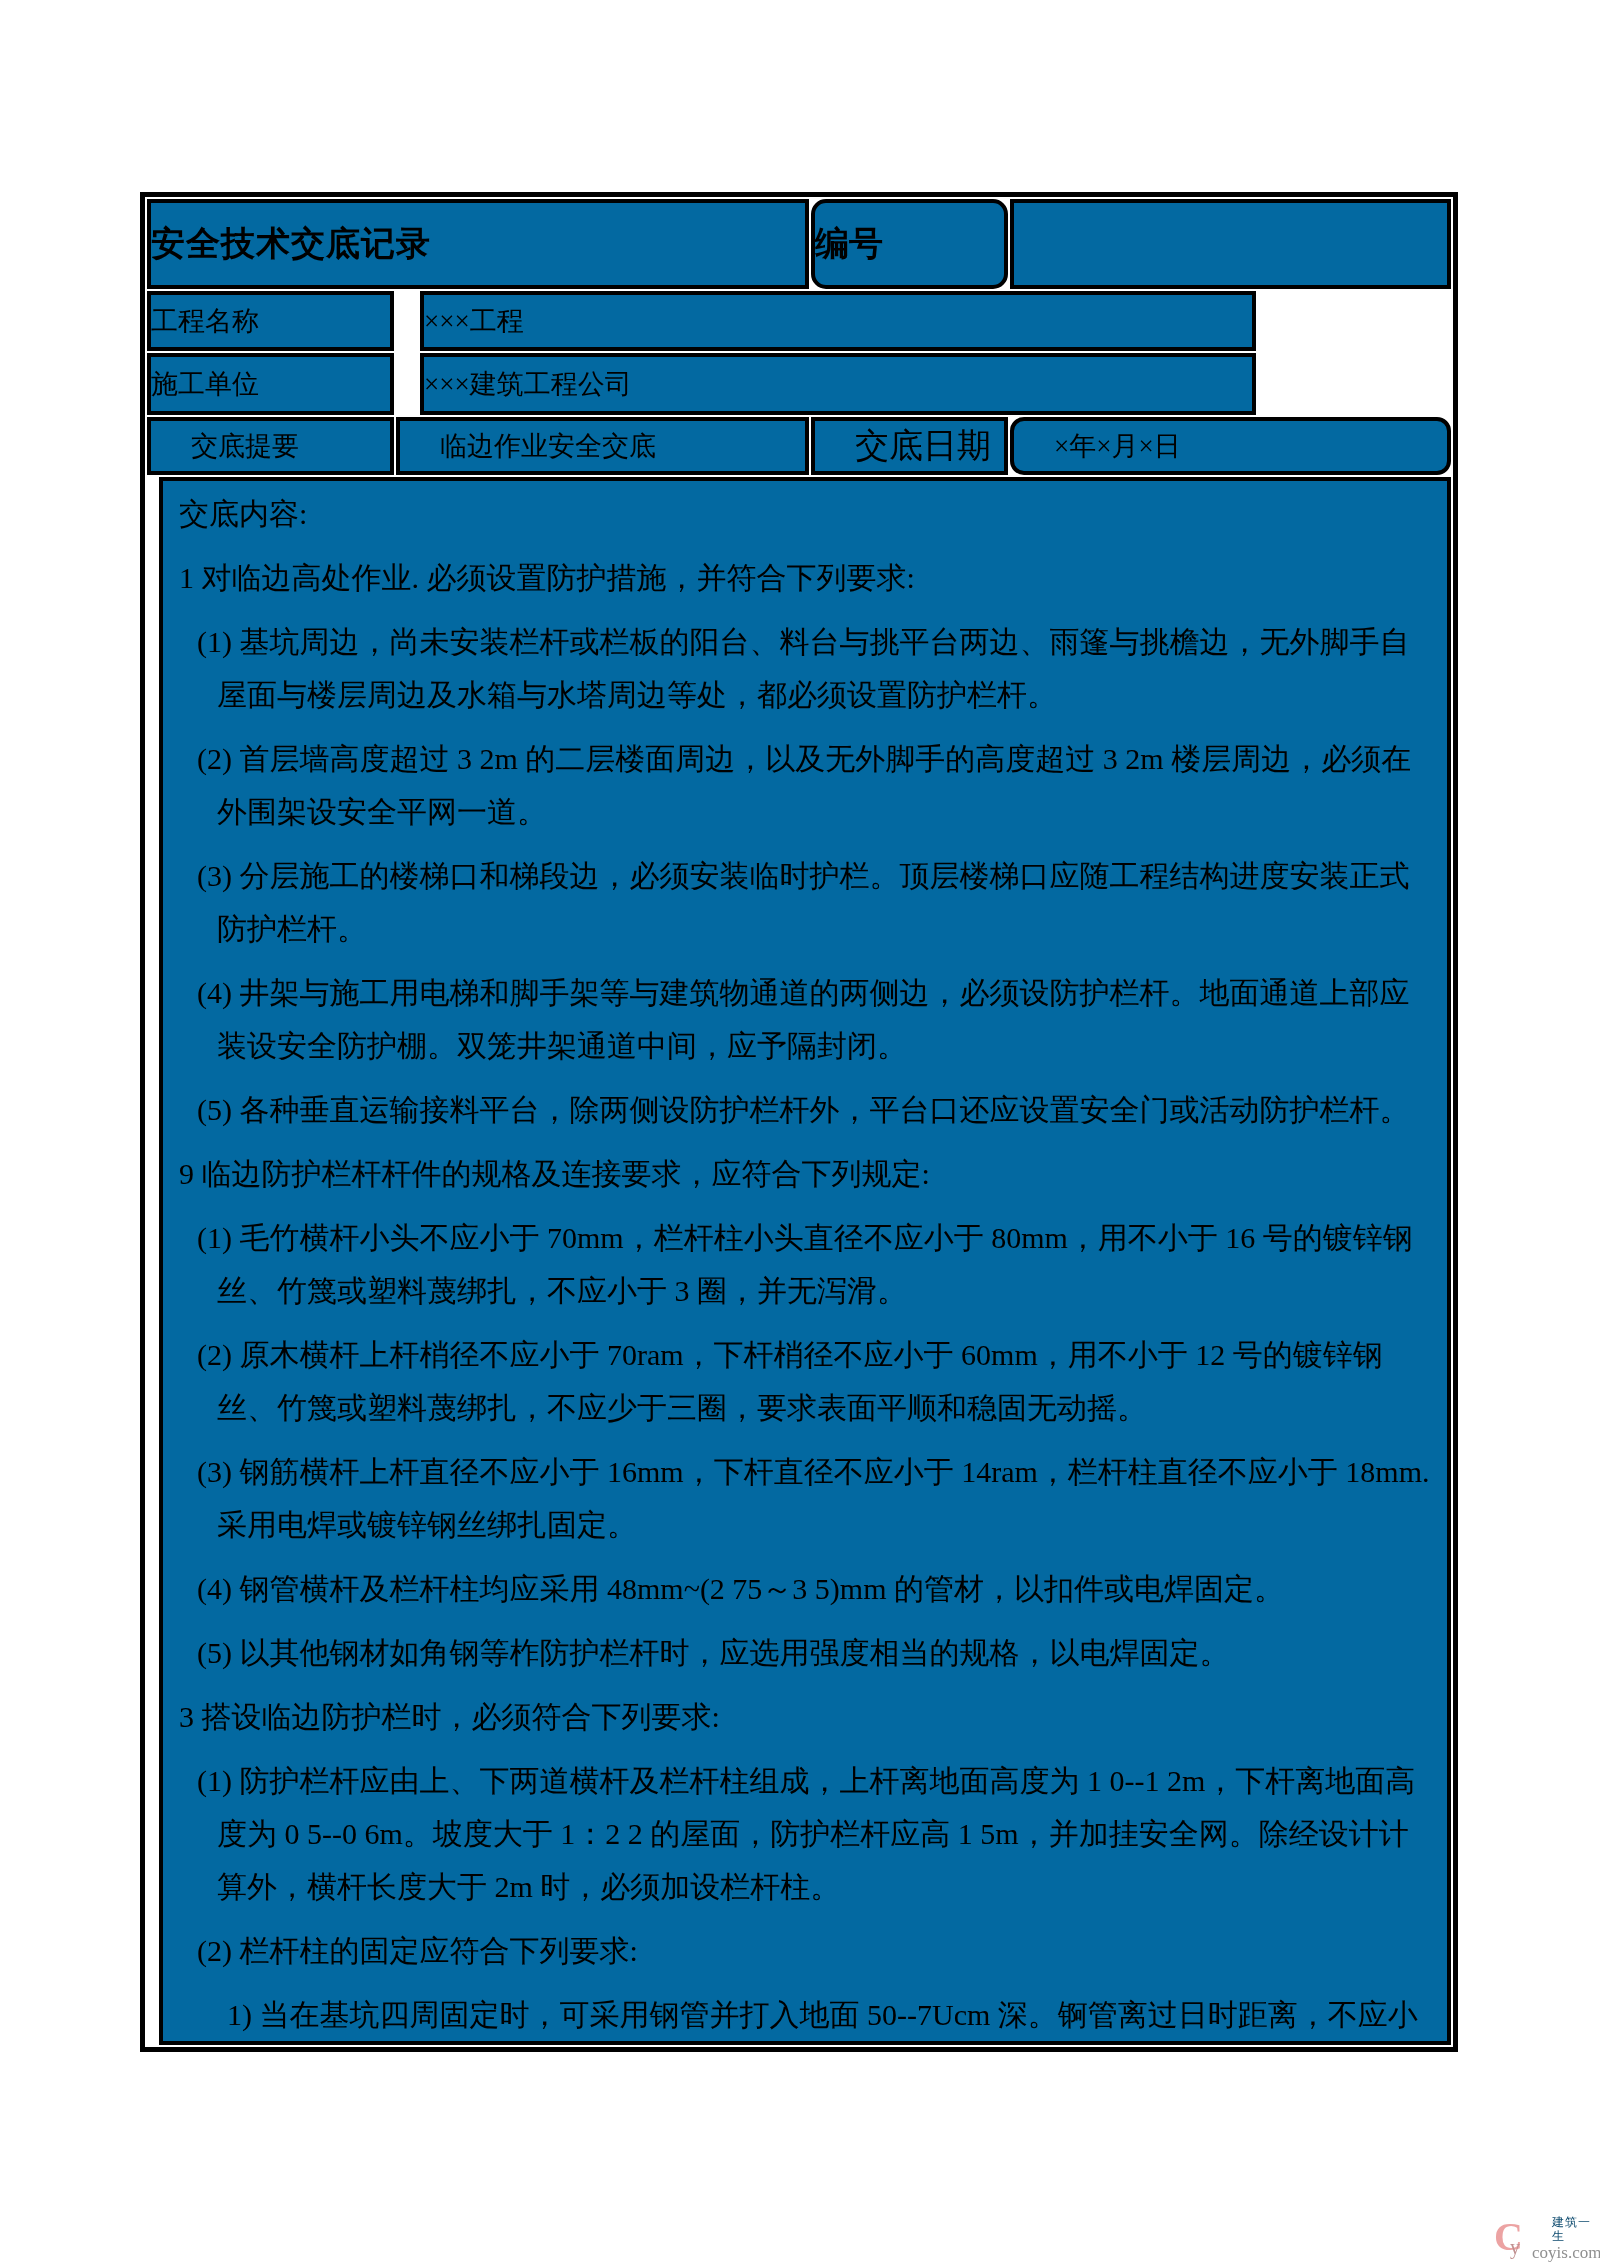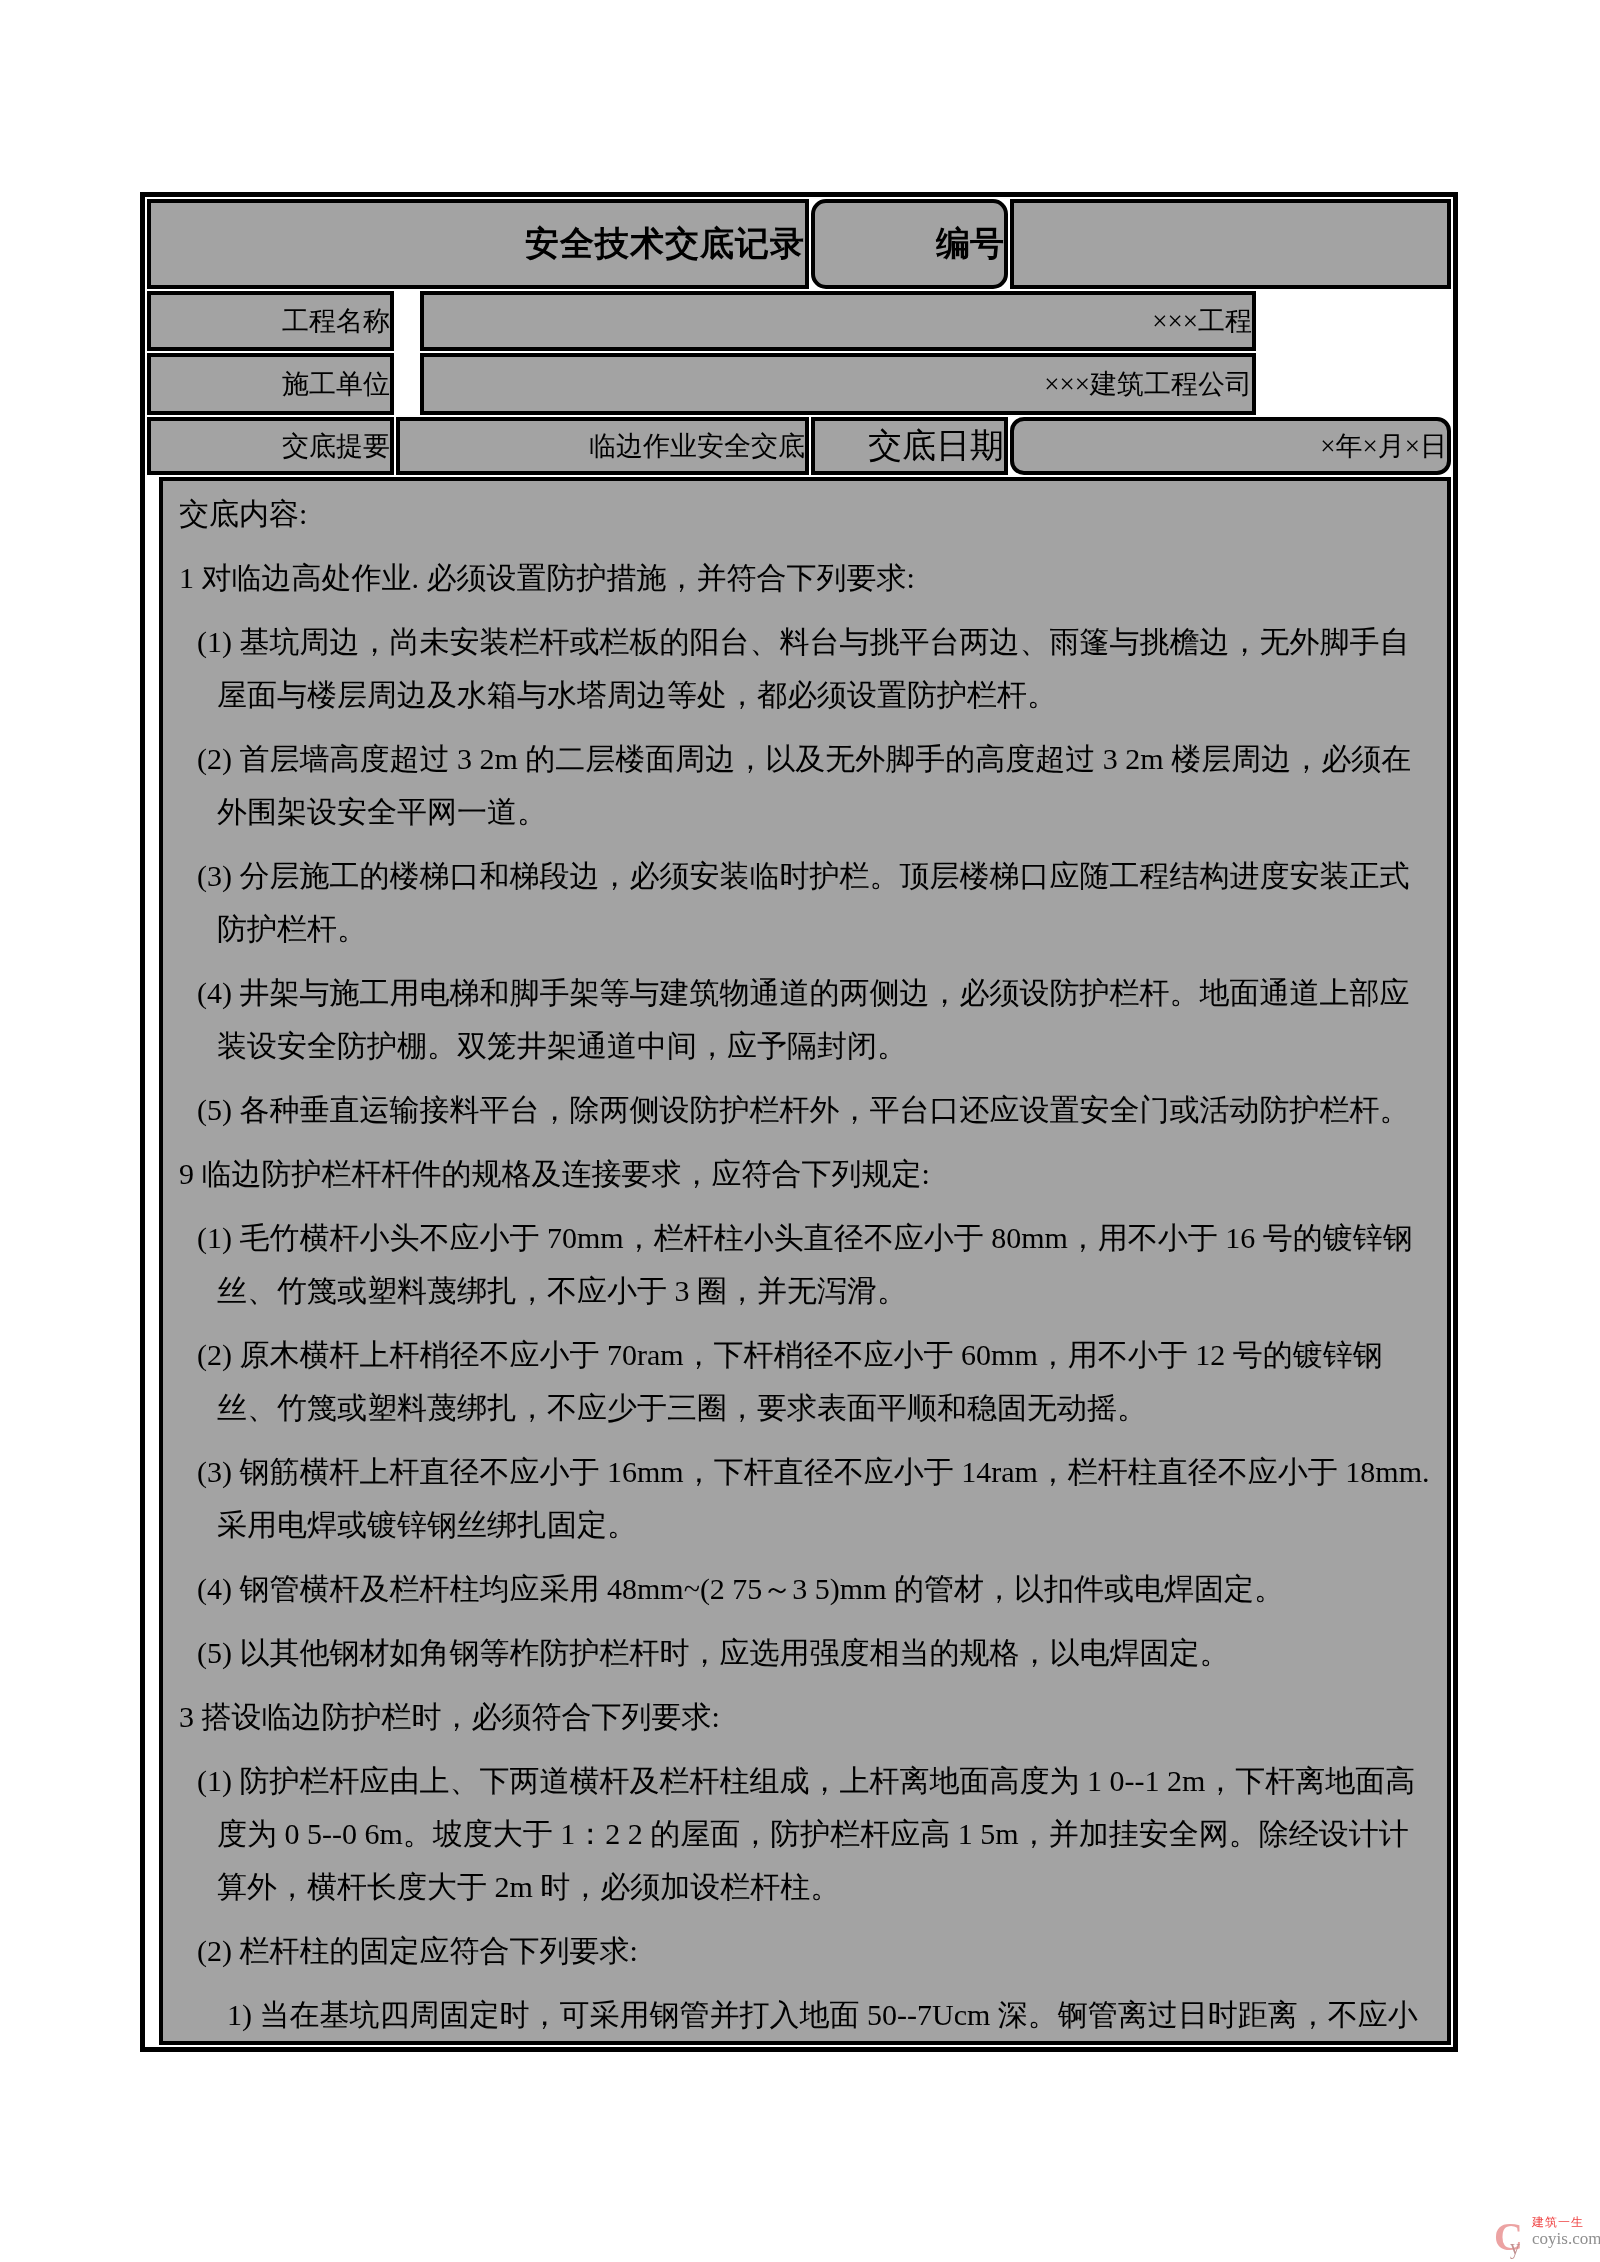--- a/index.html
+++ b/index.html
@@ -7,22 +7,22 @@
     width:1600px;height:2262px;position:relative;background:#ffffff;
     font-family:"Liberation Serif","DejaVu Serif",serif;color:#000;
   }
   .doc-table{
     position:absolute;left:140px;top:192px;width:1318px;
     border:5px solid #000;padding:2px;box-sizing:border-box;background:#fff;
   }
   .row{display:flex;gap:2px;margin-bottom:2px;}
   .row:last-child{margin-bottom:0;padding-left:12px;}
   .cell{
-    border:4px solid #000;box-sizing:border-box;background:#a3a3a3;
-    display:flex;align-items:center;justify-content:flex-end;
+    border:4px solid #000;box-sizing:border-box;background:#0369a1;
+    display:flex;align-items:center;justify-content:flex-start;
     overflow:hidden;
   }
   .title-cell{width:662px;height:90px;}
   .title-text{font-size:34px;font-weight:bold;letter-spacing:1px;}
   .no-label-cell{width:197px;height:90px;font-size:34px;font-weight:bold;border-radius:15px;}
   .no-value-cell{width:441px;height:90px;}
   .label-cell{width:247px;font-size:27px;}
   .wide-value-cell{width:836px;font-size:27px;margin-left:24px;}
   .r2 .cell{height:60px;}
   .r3 .cell{height:62px;}
@@ -45,21 +45,21 @@
   .wm-logo{position:relative;width:34px;height:44px;flex:0 0 auto;}
   .wm-c{
     position:absolute;left:0;top:2px;font-size:40px;line-height:40px;
     font-weight:bold;color:#eca3a3;font-family:"Liberation Serif",serif;
   }
   .wm-y{
     position:absolute;left:16px;top:22px;font-size:20px;line-height:20px;
     color:#c09090;font-family:"Liberation Serif",serif;
   }
   .wm-texts{display:flex;flex-direction:column;margin-left:4px;}
-  .wm-cn{font-size:12px;line-height:14px;color:#ef4444;letter-spacing:1px;}
+  .wm-cn{font-size:12px;line-height:14px;color:#0c4a6e;letter-spacing:1px;margin-left:20px;}
   .wm-url{font-size:17px;line-height:20px;color:#8f8f8f;}
 </style>
 </head>
 <body>
 
 <div class="doc-table">
 
   <div class="row r1">
     <div class="cell title-cell">
       <span class="title-text">安全技术交底记录</span>

